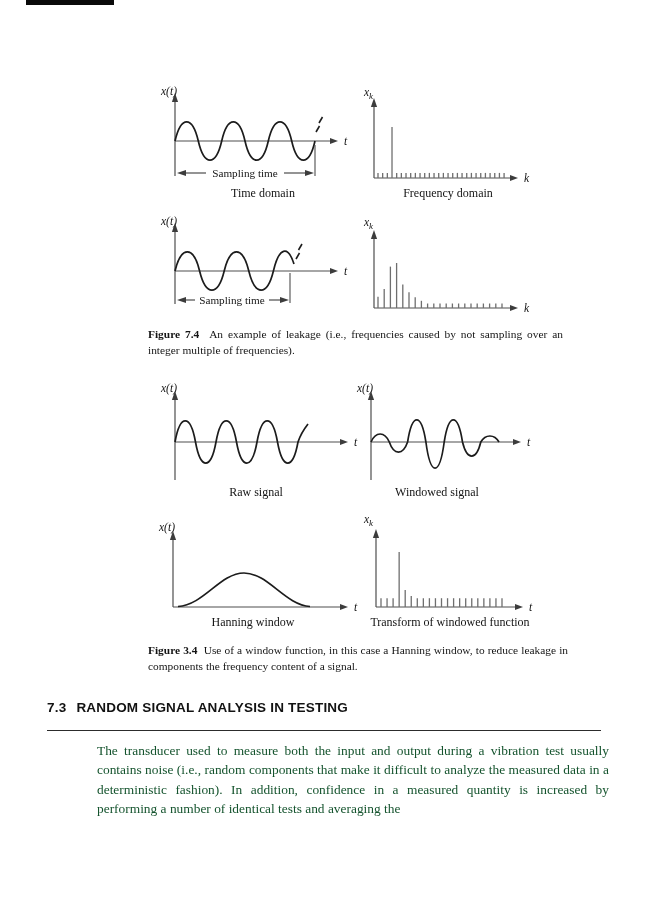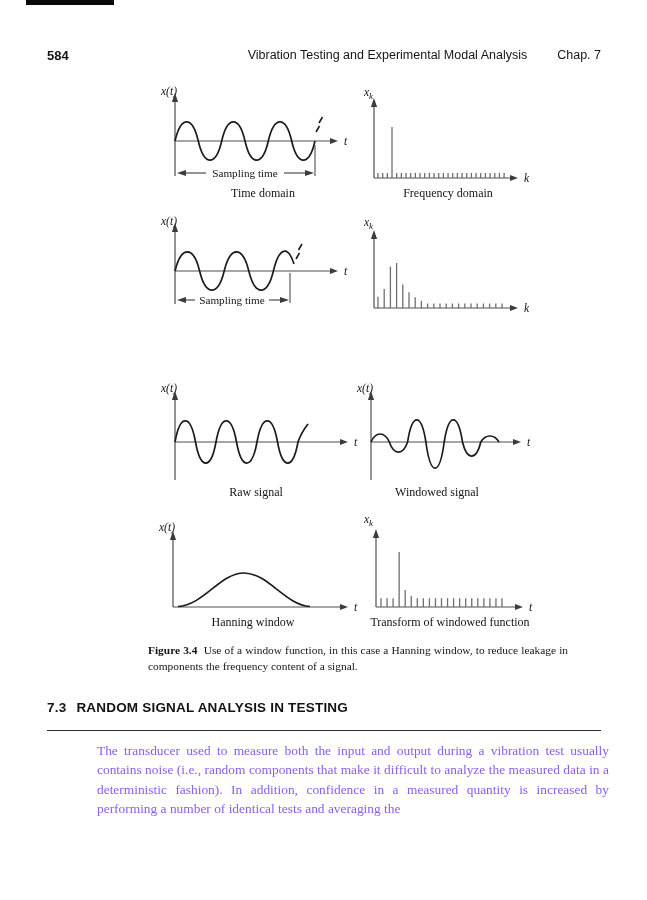--- a/index.html
+++ b/index.html
@@ -15,48 +15,41 @@
   .hdr-num{font-weight:bold;font-size:13px;}
   .caption{font-size:11.4px;line-height:15.6px;color:#141414;text-align:justify;}
   .caption b{font-weight:bold;}
   .sec-head{
     font-family:"Liberation Sans", sans-serif;font-weight:bold;font-size:13.5px;
     color:#121212;letter-spacing:0.2px;
     border-bottom:1.6px solid #2c2c2c;padding-bottom:15px;
   }
   .sec-head .sp{display:inline-block;width:10px;}
   .bodytext{
-    font-size:13.4px;line-height:19.4px;text-align:justify;color:#8b5cf6;
+    font-size:13.4px;line-height:19.4px;text-align:justify;color:#14532d;
   }
   svg{display:block;overflow:visible;}
   svg text{fill:#141414;}
   .math{font-style:italic;font-family:"Liberation Serif", serif;font-size:11.5px;}
   .plot-title{font-family:"Liberation Serif", serif;font-size:12px;}
   .range-lab{font-family:"Liberation Serif", serif;font-size:11.2px;}
   .axis{stroke:#4e4e4e;stroke-width:1.2;fill:none;}
   .wave{stroke:#1c1c1c;stroke-width:1.7;fill:none;}
   .ah{fill:#3c3c3c;stroke:none;}
   .markerbar{stroke:#4e4e4e;stroke-width:1.1;}
   .dash{stroke:#1c1c1c;stroke-width:1.6;}
   .rangeline{stroke:#3c3c3c;stroke-width:1.1;}
 </style>
 </head>
 <body>
 
 <div class="page">
 
   <div class="abs scan-artifact" style="left:26px;top:0;width:88px;height:5px;"></div>
 
-  <div class="abs hdr" style="left:47px;top:48px;width:554px;display:flex;">
-    <span class="hdr-num">584</span>
-    <span style="flex:1"></span>
-    <span>Vibration Testing and Experimental Modal Analysis</span>
-    <span style="width:30px"></span>
-    <span>Chap. 7</span>
-  </div>
 
   <svg class="abs" style="left:148px;top:85px;" width="210" height="120">
     <text x="13" y="10" class="math">x(t)</text>
     <line class="axis" x1="27" y1="15" x2="27" y2="91"></line>
     <polygon class="ah" points="23.9,17 30.1,17 27,8"></polygon>
     <line class="axis" x1="27" y1="56" x2="182" y2="56"></line>
     <polygon class="ah" points="182,52.9 182,59.1 190,56"></polygon>
     <text x="196" y="60" class="math">t</text>
     <path class="wave" d="M27,56 C33,30.5 44.3,30.5 50.3,56 C56.2,81.5 67.8,81.5 73.7,56 C79.5,30.5 91.2,30.5 97,56 C102.8,81.5 114.5,81.5 120.3,56 C126.2,30.5 137.8,30.5 143.7,56 C149.5,81.5 161.2,81.5 167,56"></path>
     <line class="dash" x1="168" y1="47" x2="171.5" y2="41"></line>
@@ -149,20 +142,23 @@
       <line x1="100.60" x2="100.60" y1="93" y2="88.50" stroke="#6e6e6e" stroke-width="1.3"></line>
       <line x1="106.80" x2="106.80" y1="93" y2="88.50" stroke="#6e6e6e" stroke-width="1.3"></line>
       <line x1="113.00" x2="113.00" y1="93" y2="88.50" stroke="#6e6e6e" stroke-width="1.3"></line>
       <line x1="119.20" x2="119.20" y1="93" y2="88.50" stroke="#6e6e6e" stroke-width="1.3"></line>
       <line x1="125.40" x2="125.40" y1="93" y2="88.50" stroke="#6e6e6e" stroke-width="1.3"></line>
       <line x1="131.60" x2="131.60" y1="93" y2="88.50" stroke="#6e6e6e" stroke-width="1.3"></line>
       <line x1="137.80" x2="137.80" y1="93" y2="88.50" stroke="#6e6e6e" stroke-width="1.3"></line>
       <line x1="144.00" x2="144.00" y1="93" y2="88.50" stroke="#6e6e6e" stroke-width="1.3"></line>
     </svg>
 
+  <div class="abs caption" style="left:148px;top:327px;width:415px;">
+    <b>Figure 7.4</b>&nbsp;&nbsp;<span>An example of leakage (i.e., frequencies caused by not sampling over an integer multiple of frequencies).</span>
+  </div>
 
   <svg class="abs" style="left:148px;top:380px;" width="212" height="125">
     <text x="13" y="12" class="math">x(t)</text>
     <line class="axis" x1="27" y1="18" x2="27" y2="100"></line>
     <polygon class="ah" points="23.9,20 30.1,20 27,11"></polygon>
     <line class="axis" x1="27" y1="62" x2="192" y2="62"></line>
     <polygon class="ah" points="192,58.9 192,65.1 200,62"></polygon>
     <text x="206" y="66" class="math">t</text>
     <path class="wave" d="M27,62 C32.1,33.9 42.4,33.9 47.5,62 C52.6,90.1 62.9,90.1 68,62 C73.1,33.9 83.4,33.9 88.5,62 C93.6,90.1 103.9,90.1 109,62 C114.1,33.9 124.4,33.9 129.5,62 C134.6,90.1 144.9,90.1 150,62 C153,53 156.5,48.5 160,44"></path>
     <text x="108" y="116" text-anchor="middle" class="plot-title">Raw signal</text>

